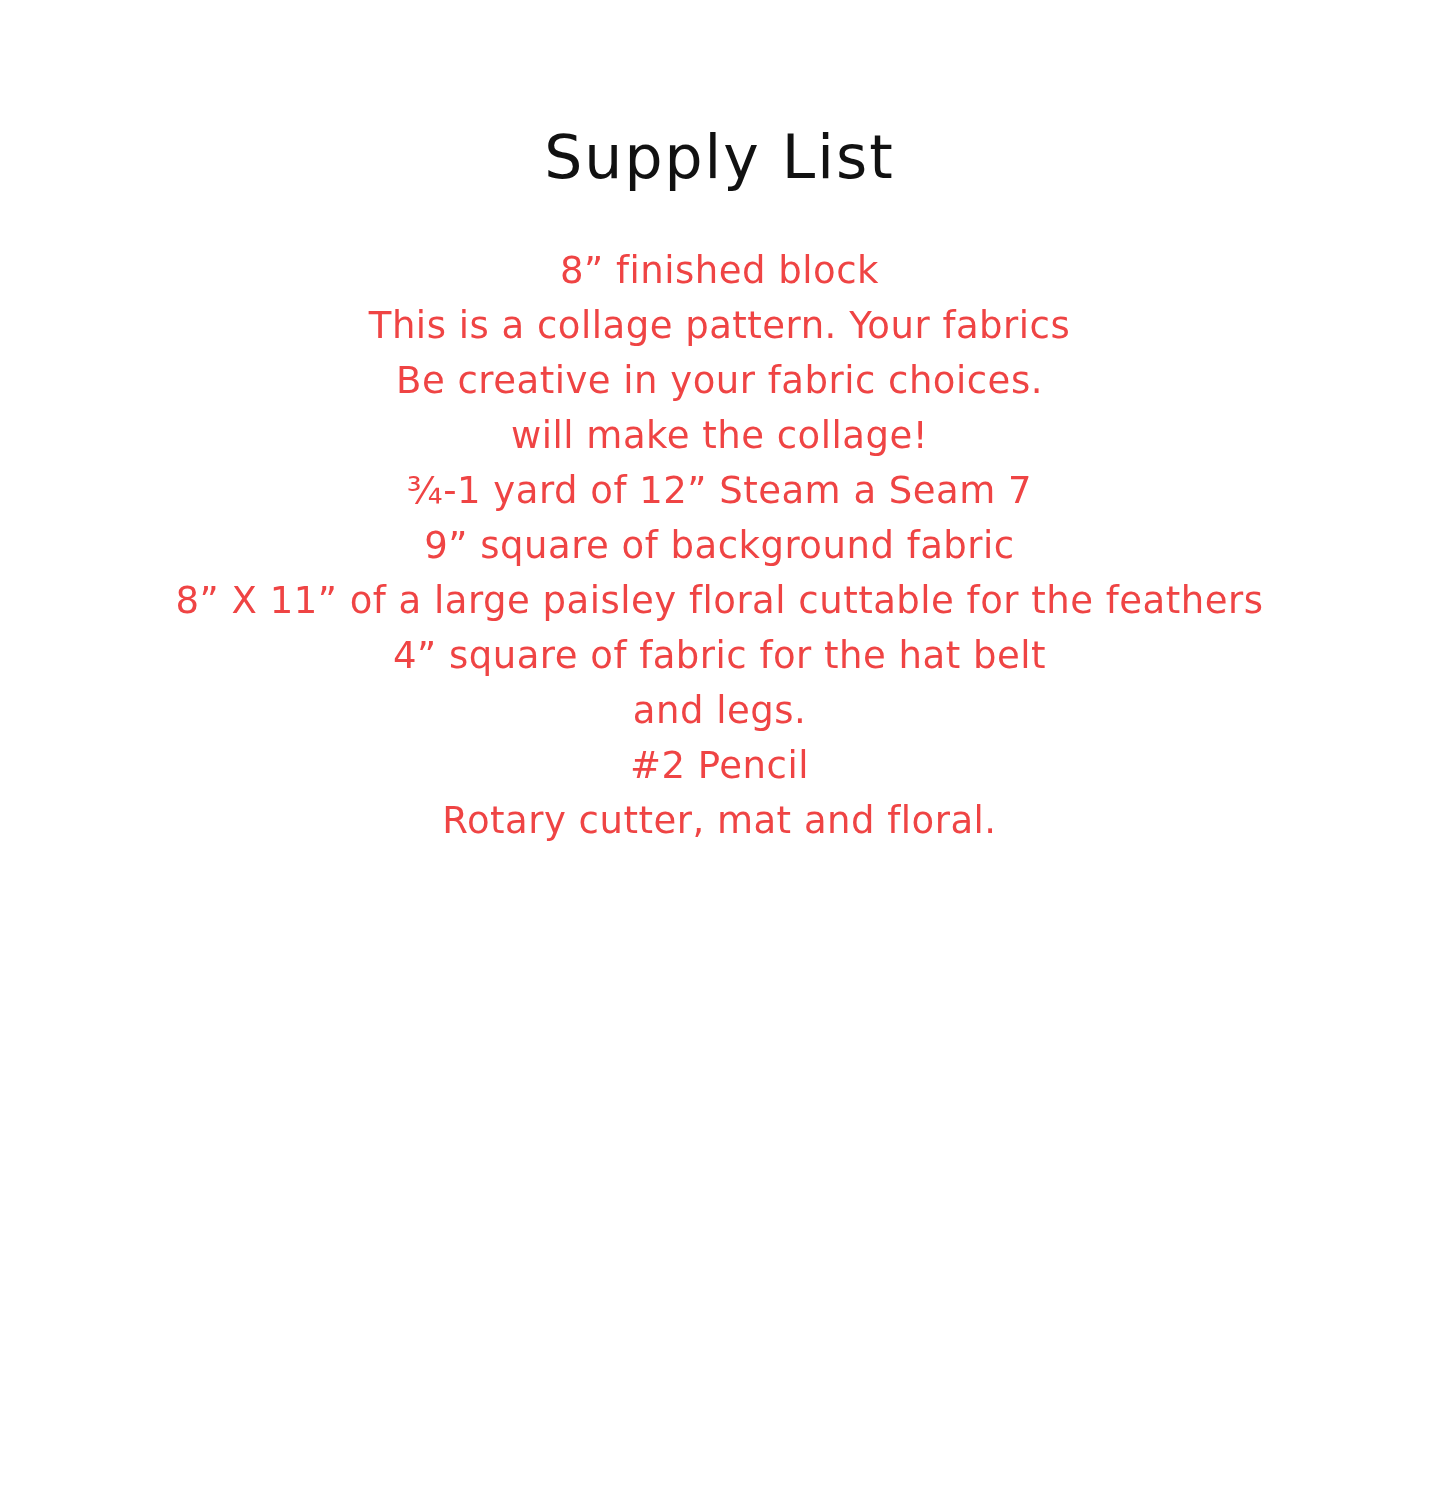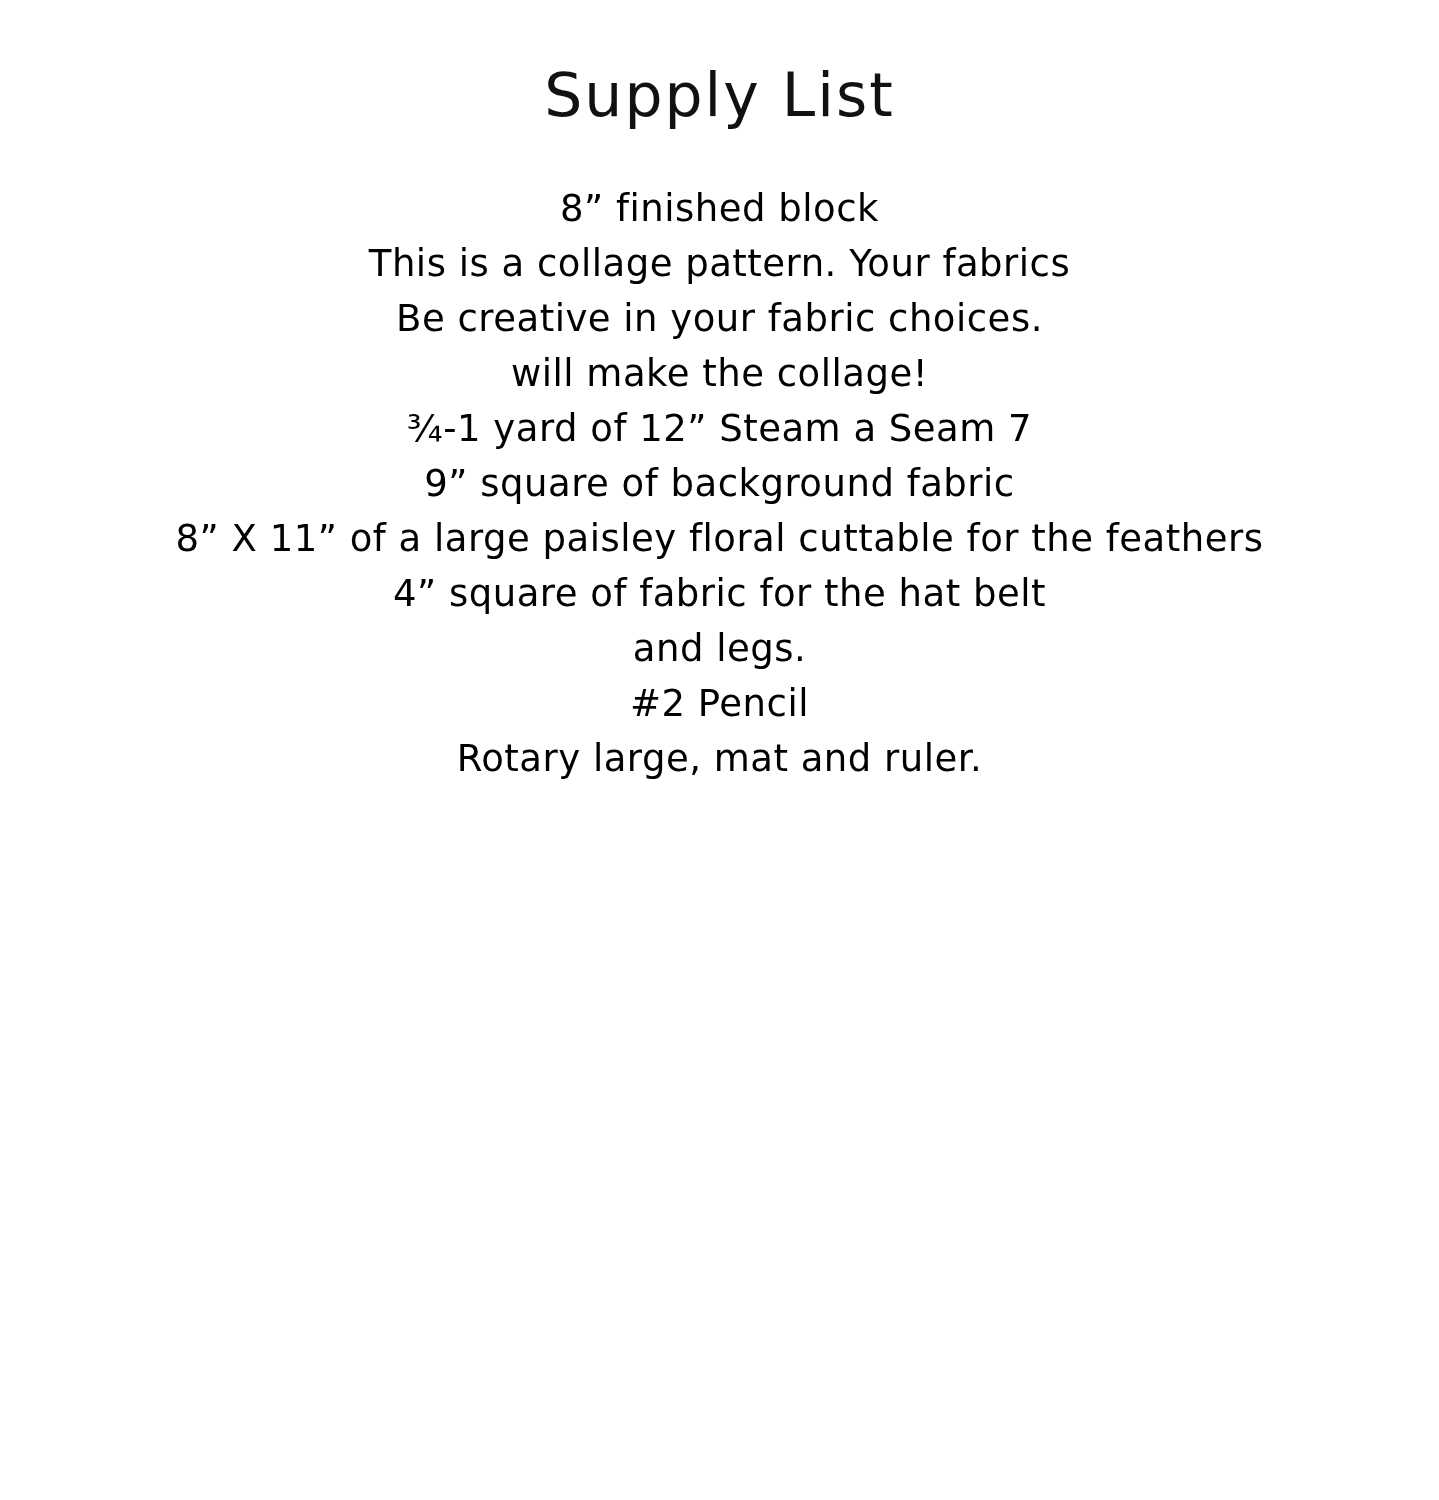--- a/index.html
+++ b/index.html
@@ -11,40 +11,40 @@
     height: 1500px;
     background: #ffffff;
     overflow: hidden;
     font-family: "DejaVu Sans", sans-serif;
     color: #1a1a1a;
   }
   .page {
     width: 1439px;
     height: 1500px;
     box-sizing: border-box;
-    padding-top: 58px;
+    padding-top: 120px;
   }
   .doc-title {
     margin: 0 auto 0 auto;
     width: 100%;
     text-align: center;
     font-size: 60px;
     font-weight: normal;
     letter-spacing: 2px;
     line-height: 1.25;
     color: #111111;
   }
   .supply-list {
     margin-top: 48px;
     width: 100%;
     text-align: center;
     font-size: 37px;
     line-height: 55px;
     letter-spacing: 0.5px;
-    color: #000000;
+    color: #ef4444;
   }
   .supply-line {
     white-space: nowrap;
   }
 </style>
 </head>
 <body>
 
 <div class="page">
   <h1 class="doc-title">Supply List</h1>
@@ -52,15 +52,15 @@
       <div class="supply-line">8” finished block</div>
       <div class="supply-line">This is a collage pattern. Your fabrics</div>
       <div class="supply-line">Be creative in your fabric choices.</div>
       <div class="supply-line">will make the collage!</div>
       <div class="supply-line">¾-1 yard of 12” Steam a Seam 7</div>
       <div class="supply-line">9” square of background fabric</div>
       <div class="supply-line">8” X 11” of a large paisley floral cuttable for the feathers</div>
       <div class="supply-line">4” square of fabric for the hat belt</div>
       <div class="supply-line">and legs.</div>
       <div class="supply-line">#2 Pencil</div>
-      <div class="supply-line">Rotary large, mat and ruler.</div>
+      <div class="supply-line">Rotary cutter, mat and floral.</div>
     </div>
 </div>
 
 </body></html>

